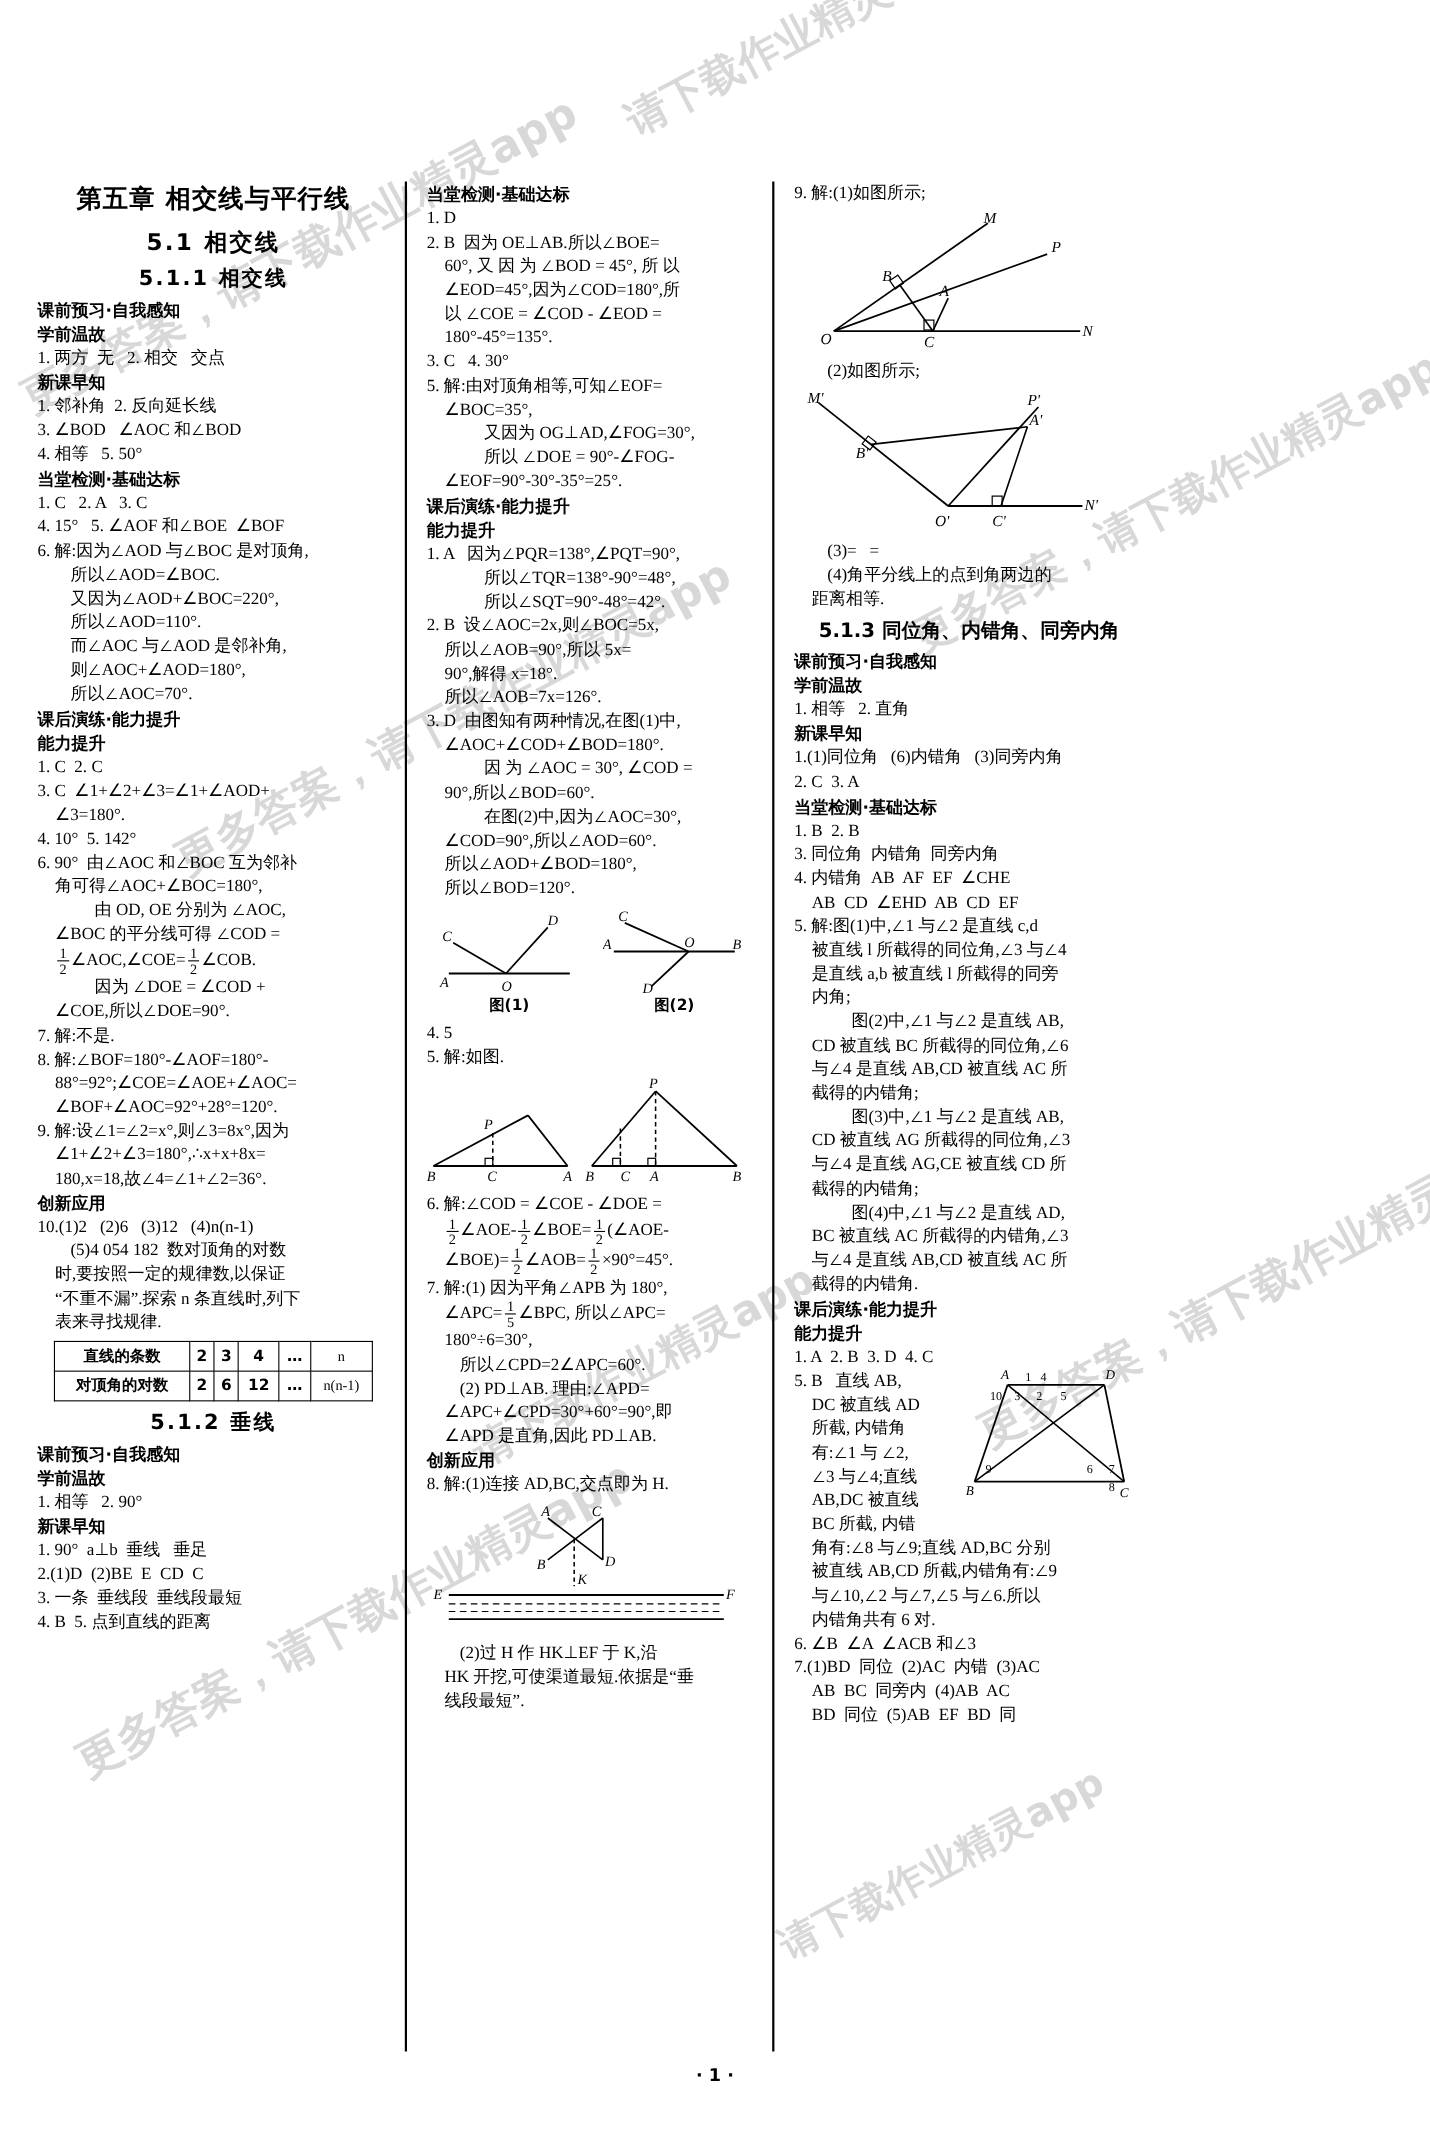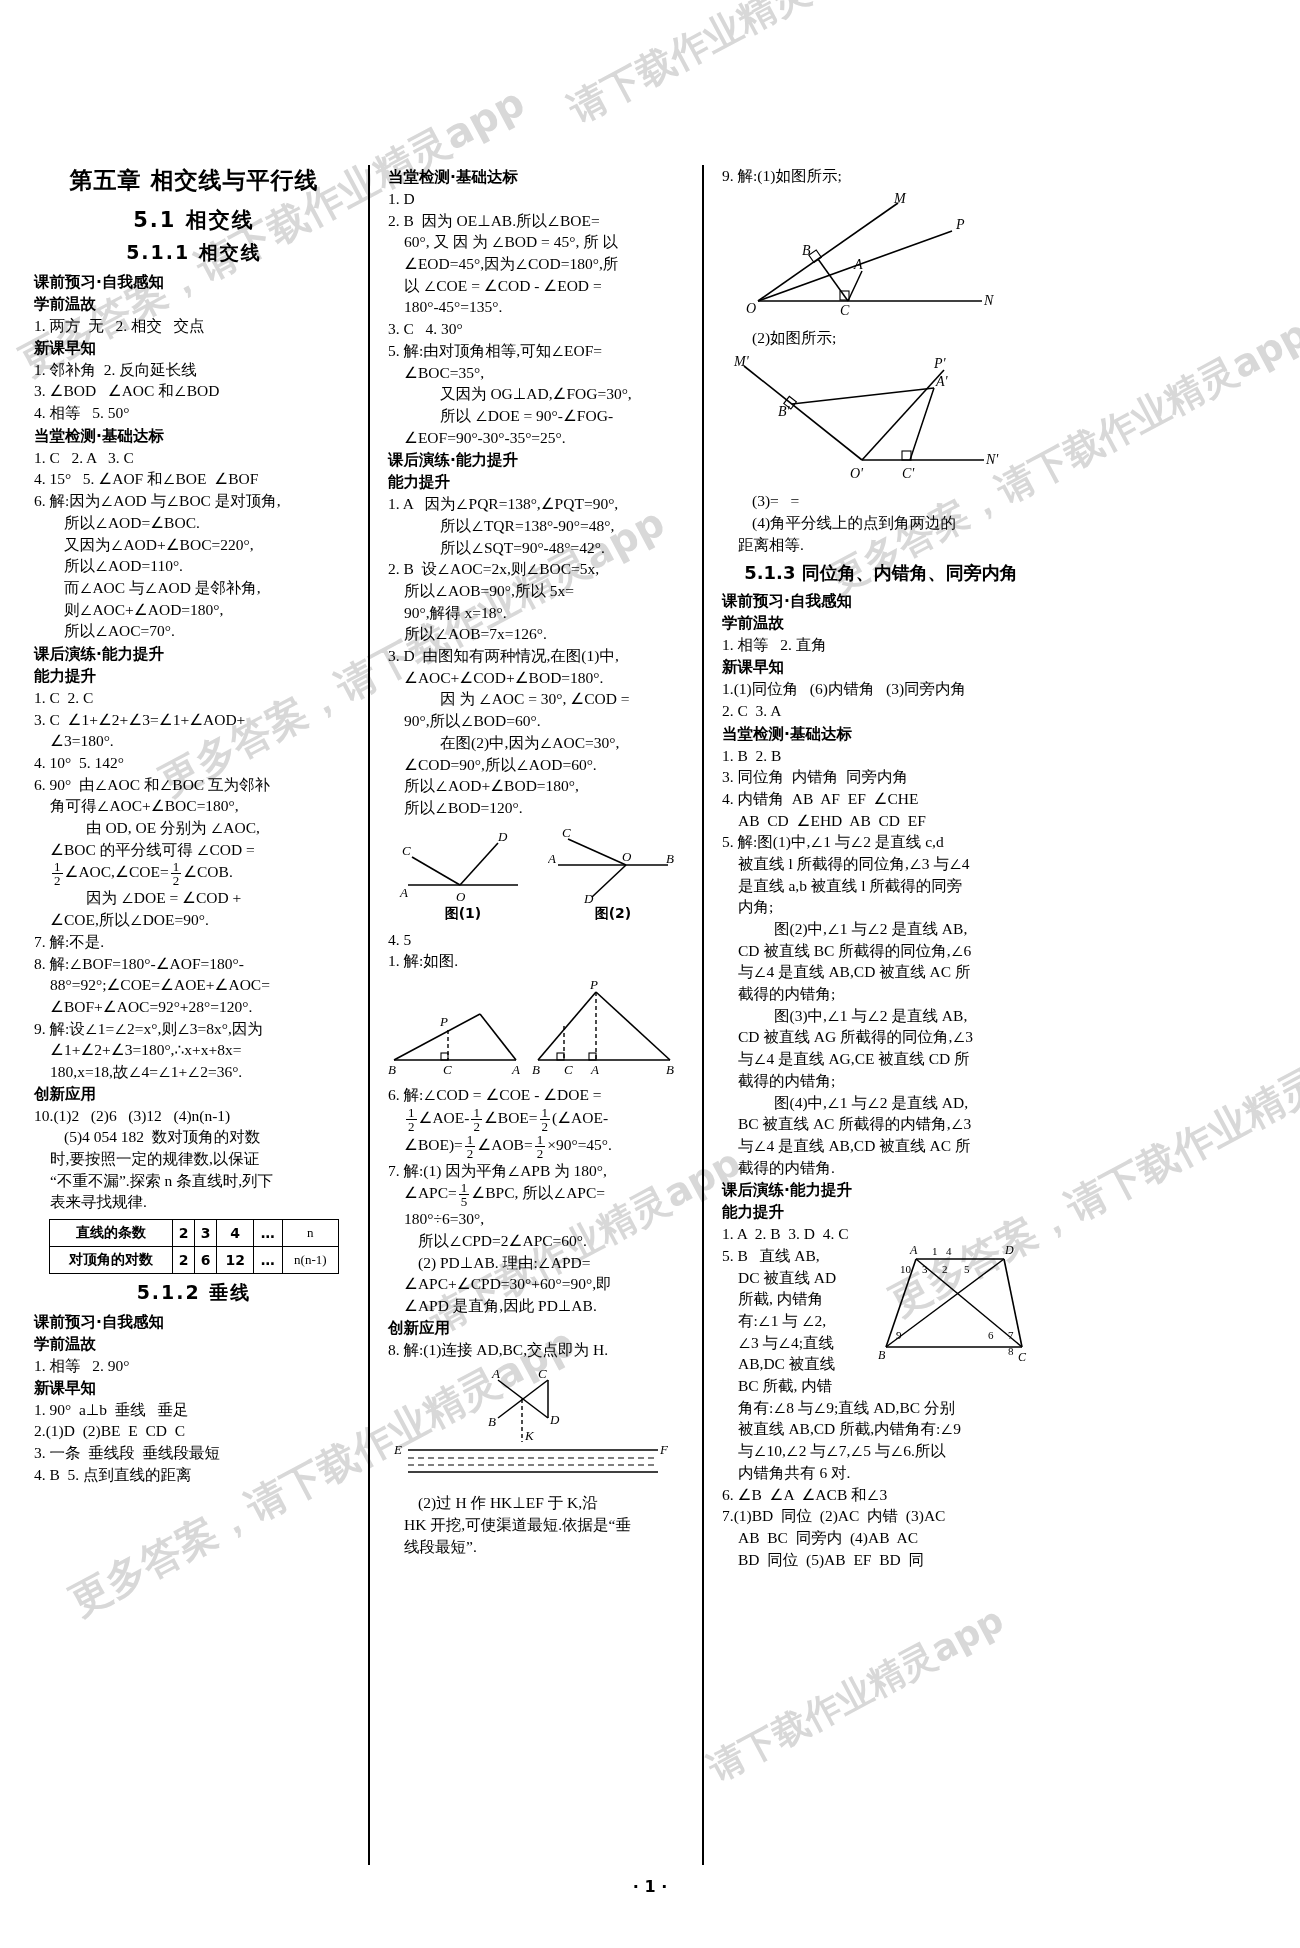--- a/index.html
+++ b/index.html
@@ -252,21 +252,21 @@
             <text x="74" y="36" font-size="13" font-style="italic" font-family="Liberation Serif, serif">O</text>
             <text x="118" y="38" font-size="13" font-style="italic" font-family="Liberation Serif, serif">B</text>
             <text x="36" y="78" font-size="13" font-style="italic" font-family="Liberation Serif, serif">D</text>
           </svg>
           <div class="figcap">图(2)</div>
         </div>
       </div>
 
       <div id="c2-blocks2">
           <div class="ln">4. 5</div>
-          <div class="ln">1. 解:如图.</div>
+          <div class="ln">5. 解:如图.</div>
         </div>
 
       <div class="fig">
         <svg width="290" height="100" viewBox="0 0 290 100">
           <line x1="6" y1="82" x2="128" y2="82" stroke="#000" stroke-width="1.6"></line>
           <line x1="6" y1="82" x2="92" y2="36" stroke="#000" stroke-width="1.6"></line>
           <line x1="92" y1="36" x2="128" y2="82" stroke="#000" stroke-width="1.6"></line>
           <line x1="60" y1="52" x2="60" y2="82" stroke="#000" stroke-width="1.4" stroke-dasharray="4,3"></line>
           <rect x="53" y="75" width="7" height="7" fill="none" stroke="#000" stroke-width="1.1"></rect>
           <text x="52" y="48" font-size="13" font-style="italic" font-family="Liberation Serif, serif">P</text>

